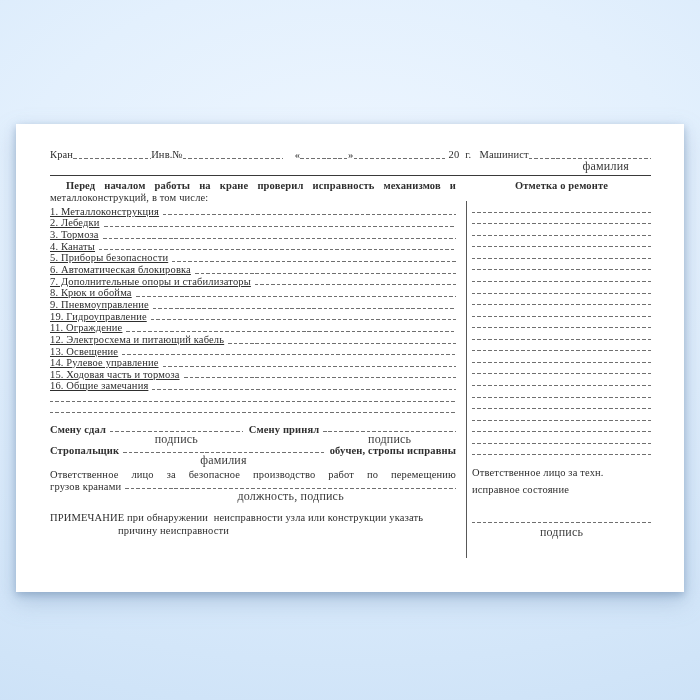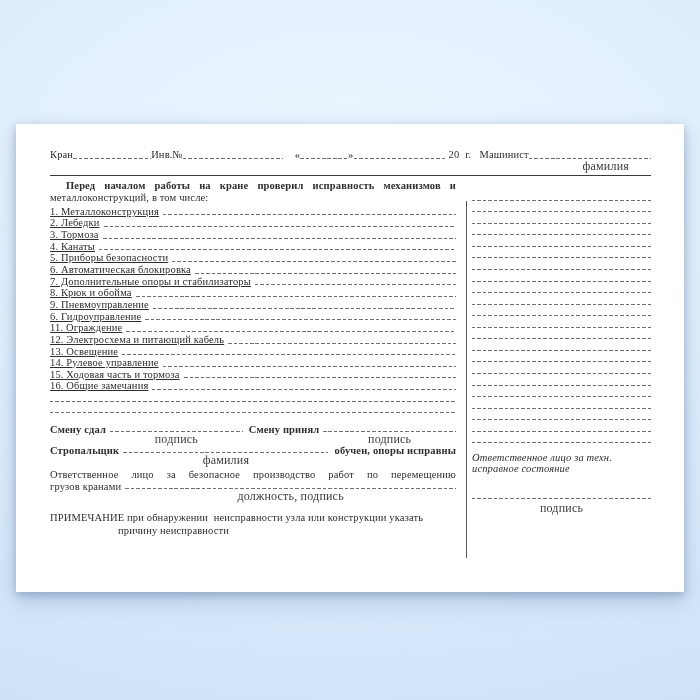--- a/index.html
+++ b/index.html
@@ -65,21 +65,21 @@
   .sig1 { margin-top: 9px; }
   .otv-line1 { text-align: justify; text-align-last: justify; line-height: 13px; margin-top: 2px; }
   .note { margin-top: 9px; line-height: 13px; }
   .note-line { white-space: pre; }
   .note-line2 { padding-left: 68px; }
 
   
   .rtitle { text-align: center; line-height: 12px; font-weight: bold; }
   .rlines { margin-top: 11px; }
   .rline { height: 11.57px; }
-  .rnote { margin-top: 7px; line-height: 11px; font-style: italic; }
+  .rnote { margin-top: 7px; line-height: 17px; }
   .rsig { margin-top: 17px; }
   .rsig .fline { height: 10px; }
   .rsig .sub { display: block; text-align: center; line-height: 12px; margin-top: 1px; }
 </style>
 </head>
 <body>
 
 <div class="stage">
   <div class="paper">
     <div class="content">
@@ -139,21 +139,21 @@
               </div>
             <div class="item">
                 <span>8. Крюк и обойма</span>
                 <span class="dash"></span>
               </div>
             <div class="item">
                 <span>9. Пневмоуправление</span>
                 <span class="dash"></span>
               </div>
             <div class="item">
-                <span>6. Гидроуправление</span>
+                <span>19. Гидроуправление</span>
                 <span class="dash"></span>
               </div>
             <div class="item">
                 <span>11. Ограждение</span>
                 <span class="dash"></span>
               </div>
             <div class="item">
                 <span>12. Электросхема и питающий кабель</span>
                 <span class="dash"></span>
               </div>
@@ -189,39 +189,40 @@
               <span class="sub">подпись</span>
             </span>
           </div>
 
           <div class="sigrow">
             <span class="b">Стропальщик</span>
             <span class="fillcol">
               <span class="fline"></span>
               <span class="sub">фамилия</span>
             </span>
-            <span class="b mL6">обучен, опоры исправны</span>
+            <span class="b mL6">обучен, стропы исправны</span>
           </div>
 
           <div class="otv-line1">Ответственное лицо за безопасное производство работ по перемещению</div>
           <div class="sigrow">
             <span>грузов кранами</span>
             <span class="fillcol">
               <span class="fline"></span>
               <span class="sub">должность, подпись</span>
             </span>
           </div>
 
           <div class="note">
             <div class="note-line">ПРИМЕЧАНИЕ при обнаружении  неисправности узла или конструкции указать</div>
             <div class="note-line note-line2">причину неисправности</div>
           </div>
         </div>
 
         <div class="right">
+          <div class="rtitle">Отметка о ремонте</div>
           <div class="rlines">
             <div class="rline"></div>
             <div class="rline"></div>
             <div class="rline"></div>
             <div class="rline"></div>
             <div class="rline"></div>
             <div class="rline"></div>
             <div class="rline"></div>
             <div class="rline"></div>
             <div class="rline"></div>

